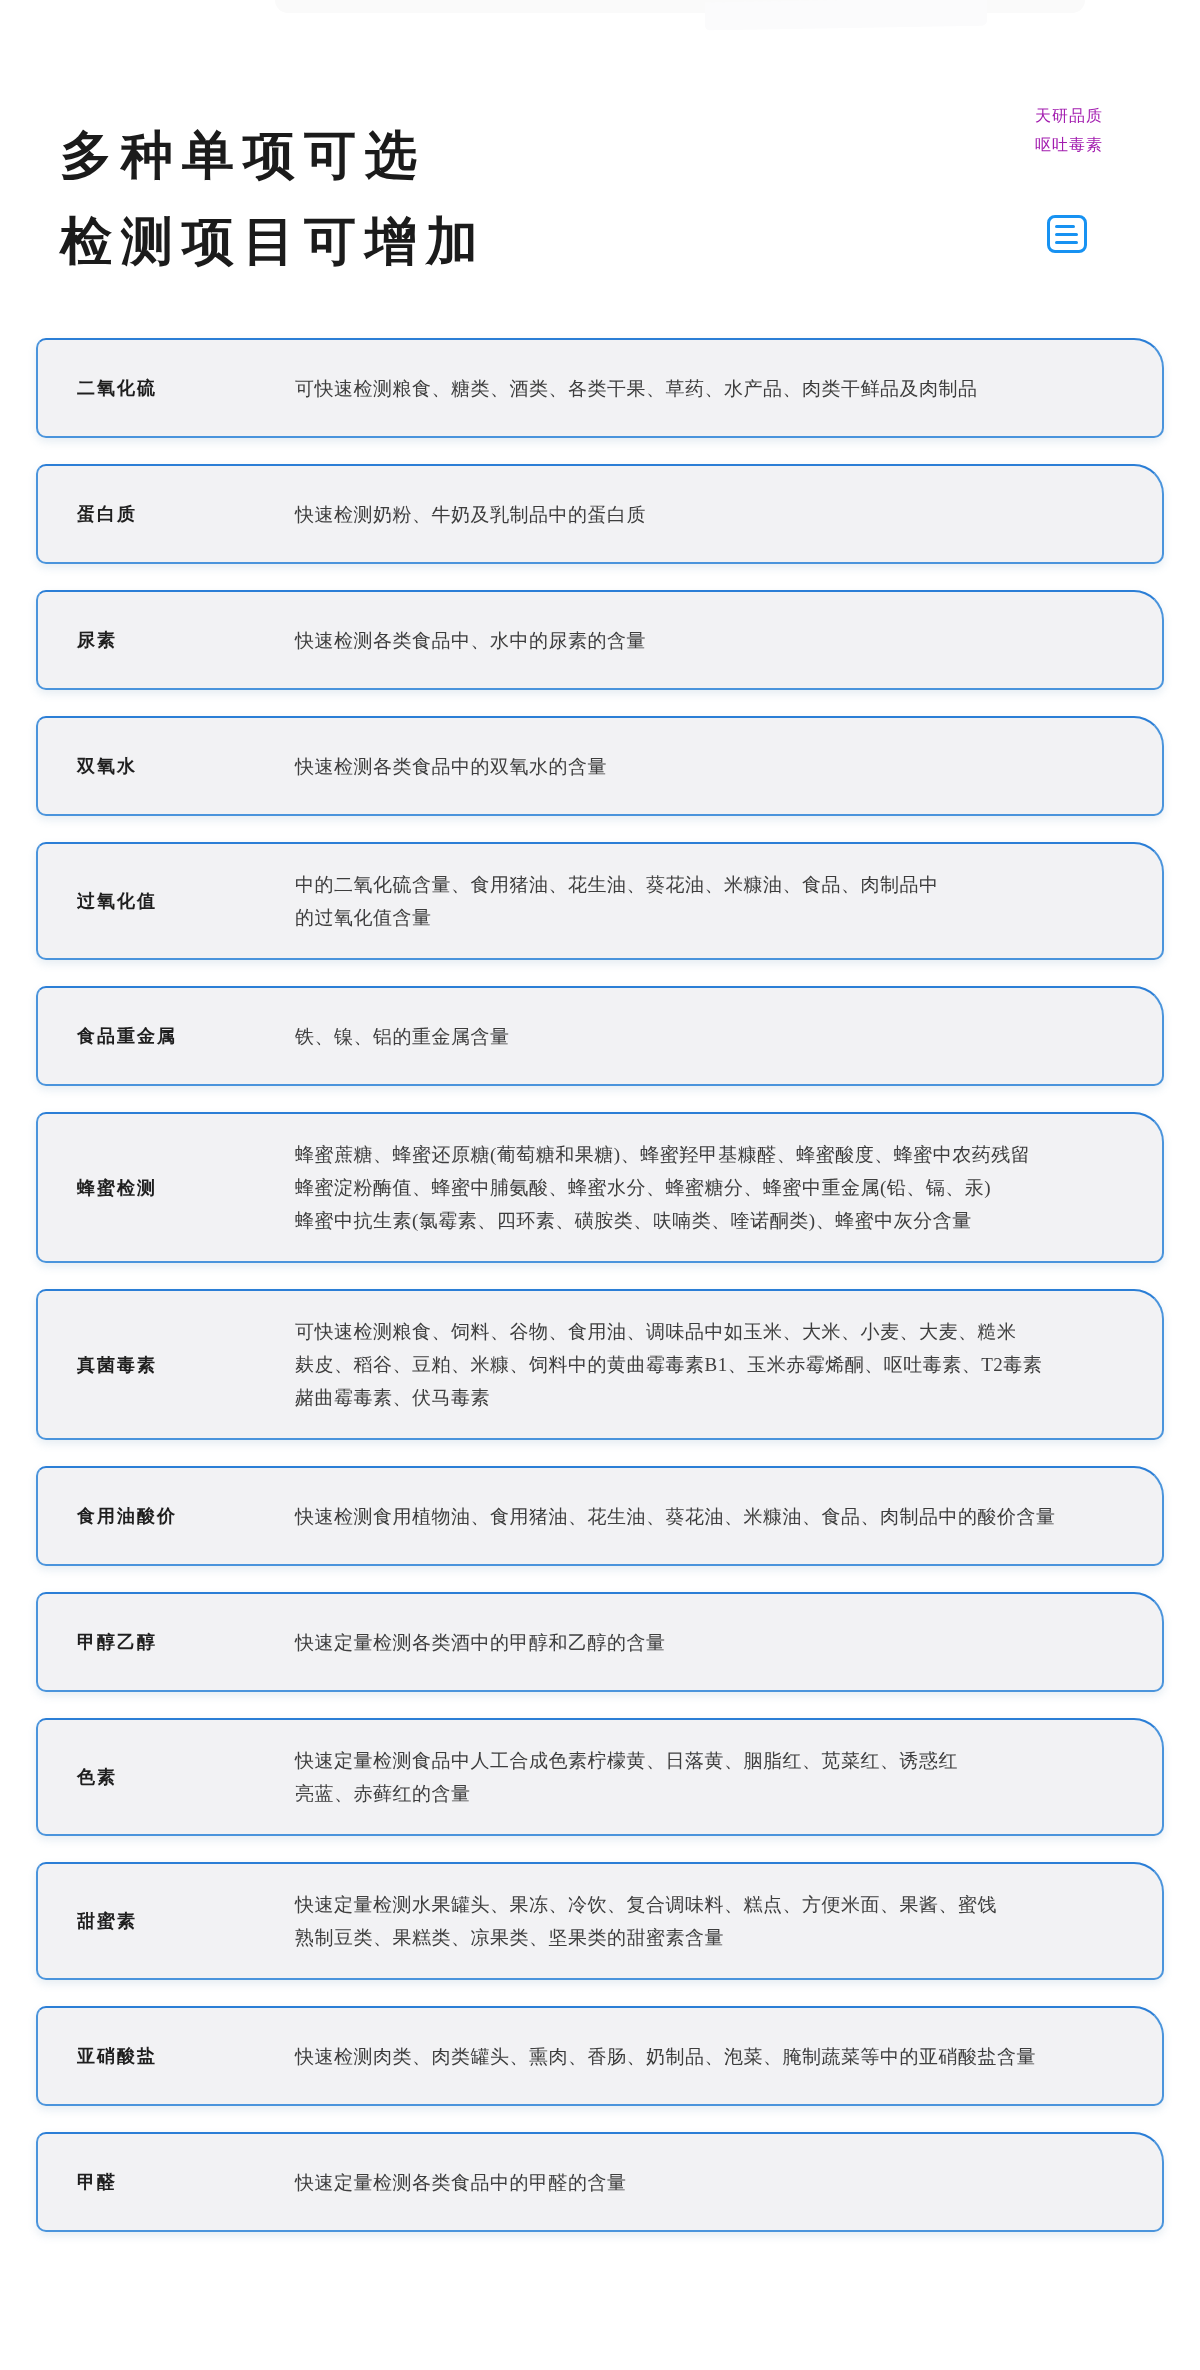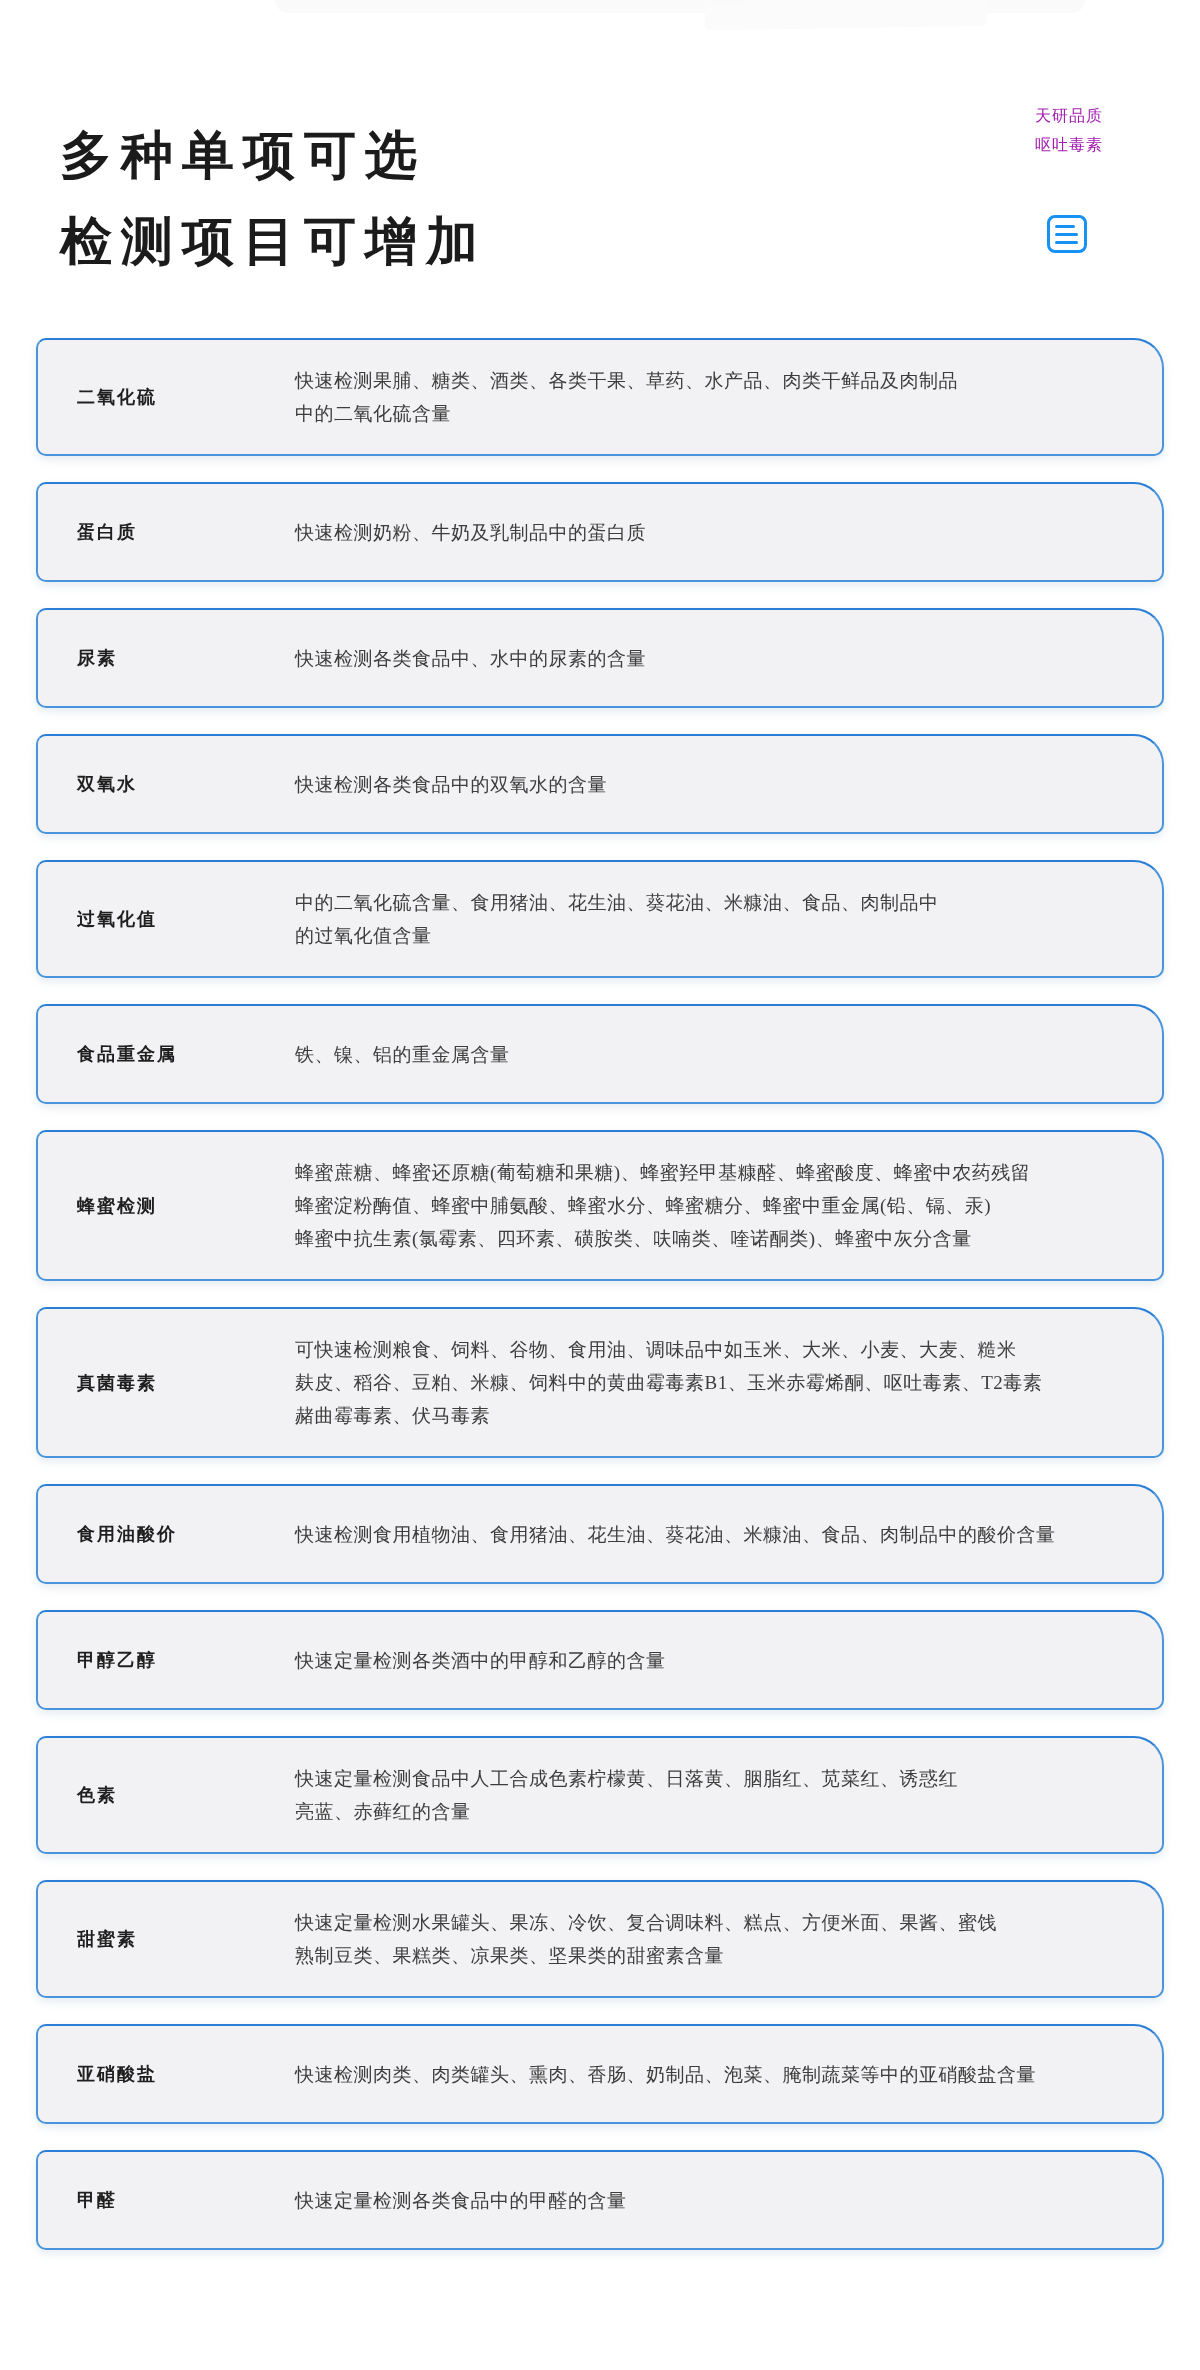--- a/index.html
+++ b/index.html
@@ -80,22 +80,21 @@
 <div class="doc-icon">
   <span class="bar b1"></span>
   <span class="bar b2"></span>
   <span class="bar b3"></span>
 </div>
 
 <div class="card-list">
   <div class="card">
     <div class="card-label">二氧化硫</div>
     <div class="card-desc">
-        <div>快速检测果脯、糖类、酒类、各类干果、草药、水产品、肉类干鲜品及肉制品</div>
-        <div>中的二氧化硫含量</div>
+        <div>可快速检测粮食、糖类、酒类、各类干果、草药、水产品、肉类干鲜品及肉制品</div>
       </div>
   </div>
 
   <div class="card">
     <div class="card-label">蛋白质</div>
     <div class="card-desc">
         <div>快速检测奶粉、牛奶及乳制品中的蛋白质</div>
       </div>
   </div>
 

